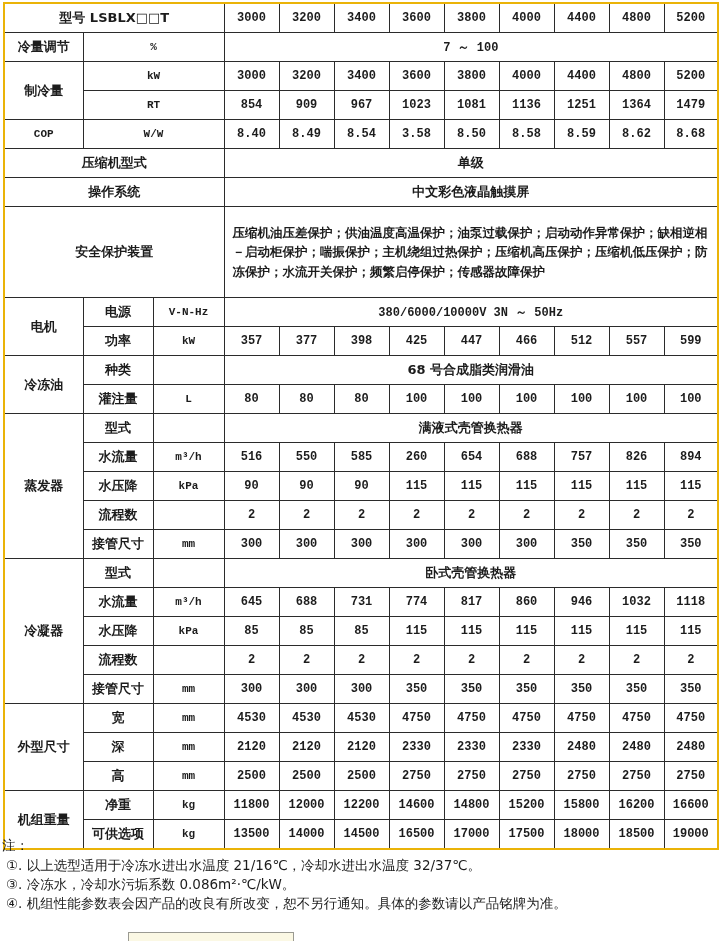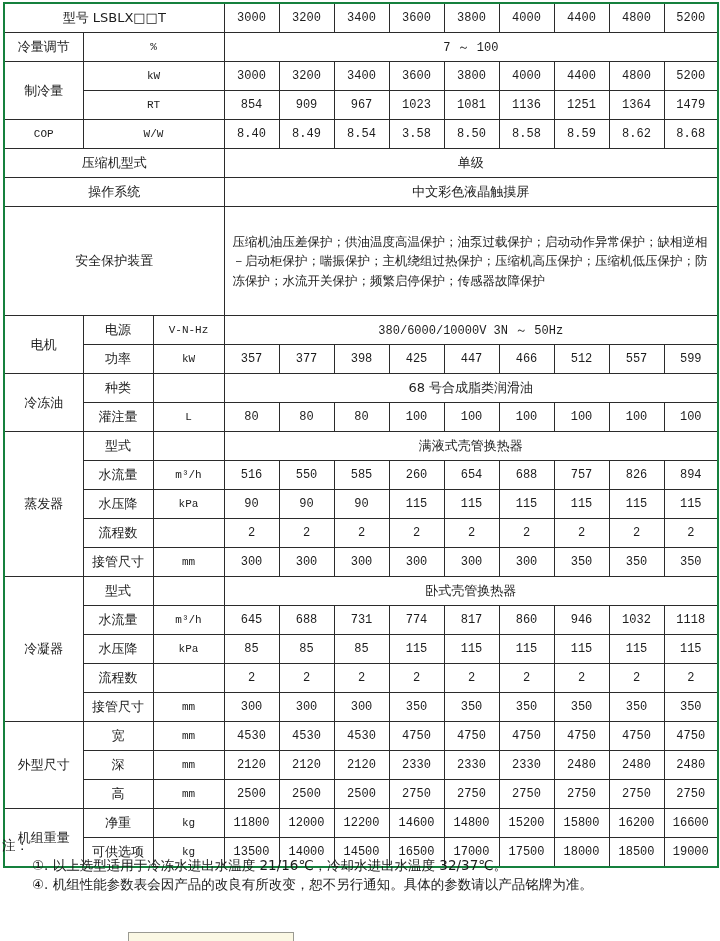--- a/index.html
+++ b/index.html
@@ -5,21 +5,22 @@
   html,body{margin:0;padding:0;}
   body{
     width:720px;height:941px;overflow:hidden;position:relative;
     background:#ffffff;
     font-family:"DejaVu Sans",sans-serif;
     color:#1c1c1c;
   }
   .spec-table{
     position:absolute;left:3px;top:2px;width:714px;
     border-collapse:collapse;table-layout:fixed;
-    border:2px solid #15803d;
+    border:2px solid #eab308;
+    font-weight:bold;
   }
   .spec-table td{
     border:1px solid #2b2b2b;
     height:28px;
     text-align:center;vertical-align:middle;
     padding:0 2px;
     font-family:"Liberation Mono","DejaVu Sans Mono",monospace;
     font-size:12px;
     white-space:nowrap;
     overflow:hidden;
@@ -28,29 +29,29 @@
     font-family:"DejaVu Sans",sans-serif;
     font-size:13px;
     white-space:normal;
   }
   .spec-table td.u{
     font-family:"Liberation Mono","DejaVu Sans Mono",monospace;
     font-size:11px;
   }
   .spec-table tr.safety-row td{height:70px;}
   .spec-table td.left{
-    text-align:left;padding:19px 8px;line-height:1.55;
+    text-align:left;padding:10px 8px;line-height:1.55;
     font-size:12.5px;
   }
   .notes{
     position:absolute;left:2px;top:836px;width:716px;
     font-size:13.5px;line-height:19px;
   }
   .notes .notes-label{margin:0 0 1px 0;}
-  .notes .note-line{margin:0 0 0 30px;white-space:nowrap;}
+  .notes .note-line{margin:0 0 0 4px;white-space:nowrap;}
   .partial-box{
     position:absolute;left:128px;top:932px;width:166px;height:22px;
     background:#fbf8e4;border:1px solid #9a9a92;
     box-sizing:border-box;
   }
 </style>
 </head>
 <body>
 
 <table class="spec-table">
@@ -356,16 +357,17 @@
         <td>18000</td>
         <td>18500</td>
         <td>19000</td>
       </tr>
     </tbody>
 </table>
 
 <div class="notes">
   <div class="notes-label">注：</div>
   <div class="note-line">①. 以上选型适用于冷冻水进出水温度 21/16℃，冷却水进出水温度 32/37℃。</div>
+  <div class="note-line">③. 冷冻水，冷却水污垢系数 0.086m²·℃/kW。</div>
   <div class="note-line">④. 机组性能参数表会因产品的改良有所改变，恕不另行通知。具体的参数请以产品铭牌为准。</div>
 </div>
 
 <div class="partial-box"></div>
 
 </body></html>

